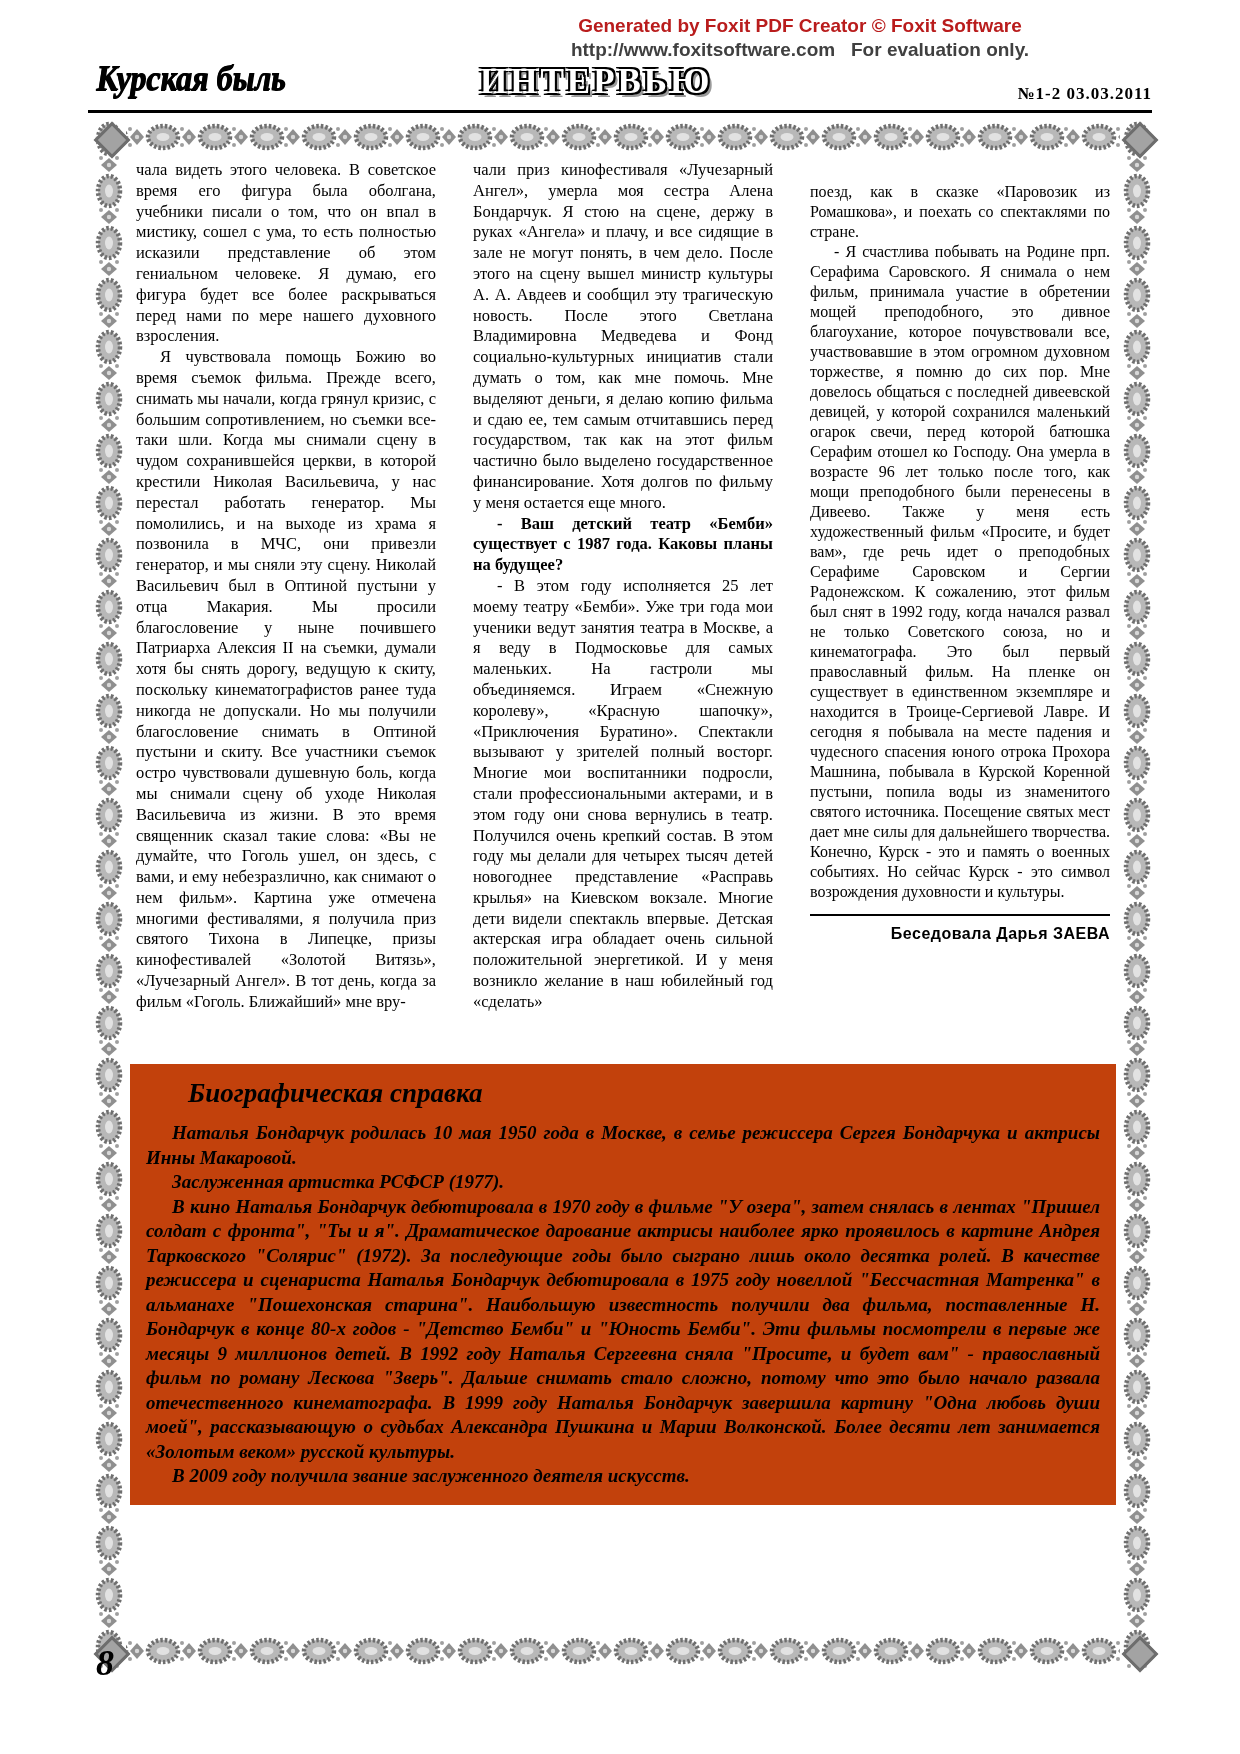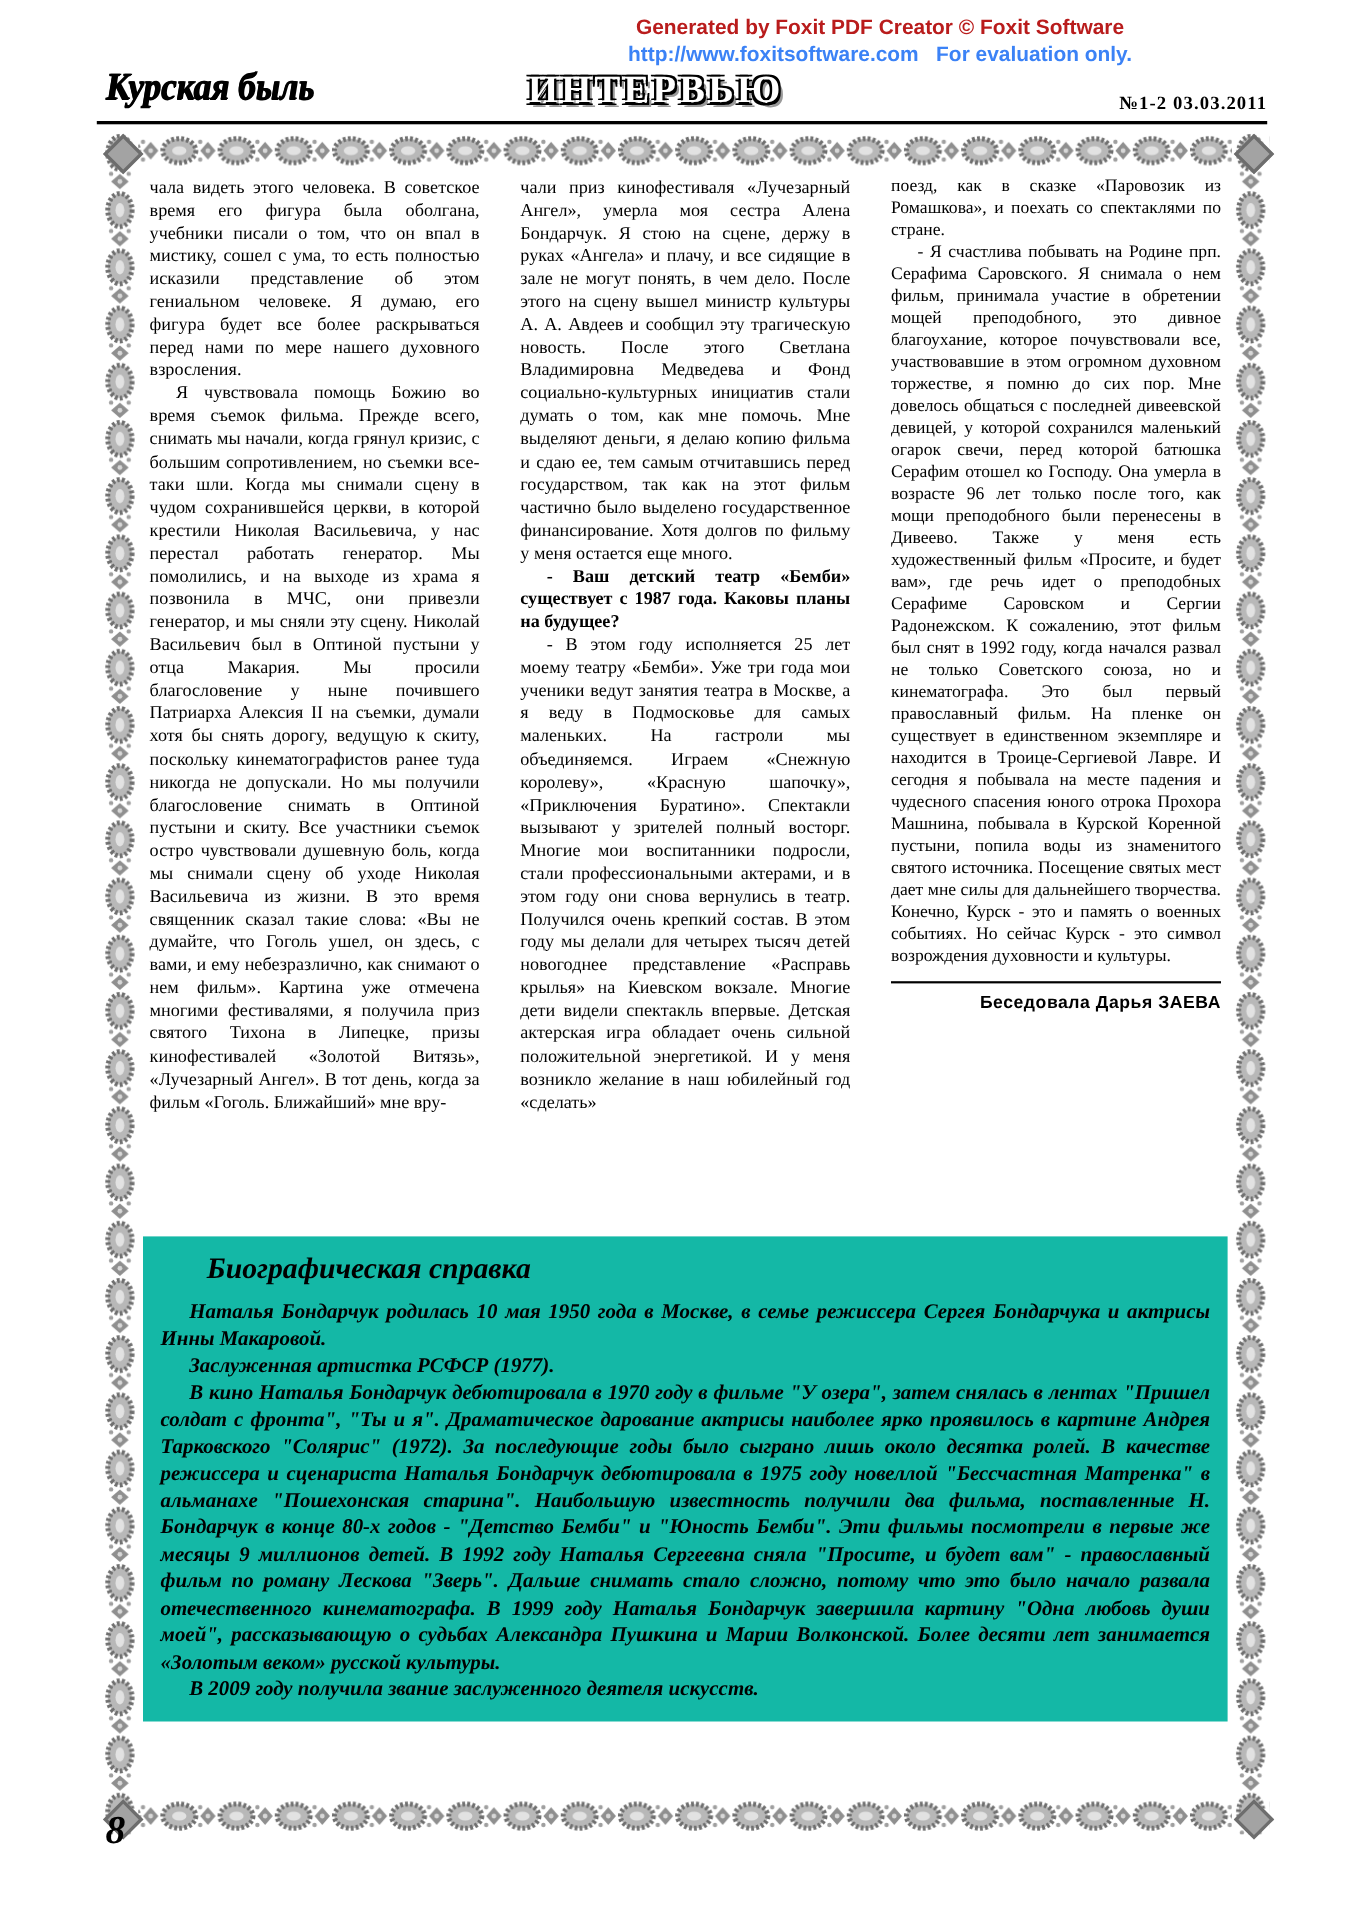--- a/index.html
+++ b/index.html
@@ -5,45 +5,45 @@
   html,body { margin:0; padding:0; }
   body {
     width:1240px; height:1754px; position:relative; background:#ffffff;
     font-family:"Liberation Serif", serif; color:#000;
     overflow:hidden;
   }
   
   .watermark { position:absolute; left:380px; top:14px; width:840px; text-align:center;
     font-family:"Liberation Sans", sans-serif; font-weight:bold; font-size:19px; line-height:24px; }
   .wm-red  { color:#b91c1c; }
-  .wm-blue { color:#3b82f6; white-space:pre; }
+  .wm-blue { color:#404040; white-space:pre; }
   
   .masthead { position:absolute; left:96px; top:58px; font-size:32px; font-weight:bold; font-style:italic;
     letter-spacing:0px; text-shadow:1px 0 0 #000, 0 1px 0 #000; transform:scaleY(1.1); transform-origin:left top; }
   .section-title { position:absolute; left:480px; top:62px; width:260px; text-align:left;
     font-size:35px; font-weight:bold; letter-spacing:3px; color:#ffffff;
     text-shadow:-2px -2px 0 #000, 2px -2px 0 #000, -2px 2px 0 #000, 2px 2px 0 #000, 4px 4px 0 #9a9a9a; }
   .issue { position:absolute; right:88px; top:84px; font-size:17px; font-weight:bold; letter-spacing:1px; }
   .header-rule { position:absolute; left:88px; top:110px; width:1064px; height:3px; background:#000; }
   
   .strip { position:absolute; }
   .corner { position:absolute; width:20px; height:20px; background:#a3a3a3; border:3px solid #6d6d6d;
     transform:rotate(45deg); }
   
   .columns { position:absolute; left:136px; top:160px; width:974px; display:flex; gap:37px; }
   .col { width:300px; font-size:16.5px; line-height:20.8px; text-align:justify; }
   .col p { margin:0; text-indent:24px; }
   .col p.cont { text-indent:0; }
   .col p.q { font-weight:bold; }
-  .col-3 { font-size:16px; line-height:20px; }
+  .col-3 { font-size:16px; line-height:20px;margin-top:22px; }
   .byline-rule { margin-top:12px; border-top:2px solid #000; height:0; }
   .byline { text-align:right; font-family:Liberation Sans, sans-serif; font-weight:bold;
     font-size:16px; margin-top:8px; letter-spacing:0.5px; }
   
-  .bio { position:absolute; left:130px; top:1124px; width:986px; background:#14b8a6;
+  .bio { position:absolute; left:130px; top:1064px; width:986px; background:#c2410c;
     padding:10px 16px 16px 16px; box-sizing:border-box; }
   .bio-title { font-size:27px; font-weight:bold; font-style:italic; margin:4px 0 12px 42px; }
   .bio p { margin:0; font-size:19px; font-weight:bold; font-style:italic; line-height:24.5px;
     text-align:justify; text-indent:26px; }
   
   .page-num { position:absolute; left:96px; top:1642px; font-size:36px; font-weight:bold; font-style:italic; }
 </style>
 </head>
 <body>
 

